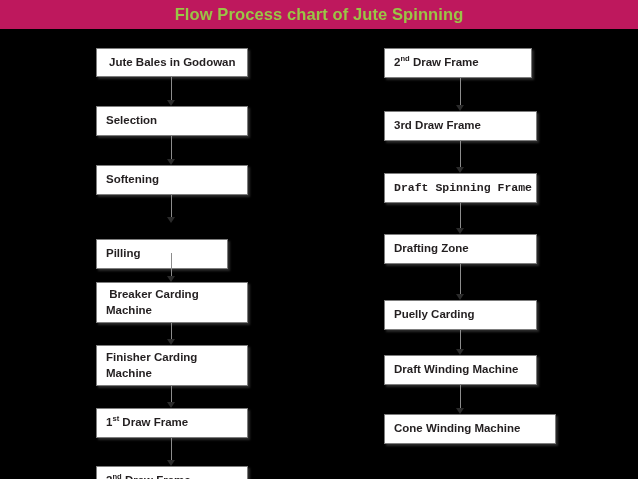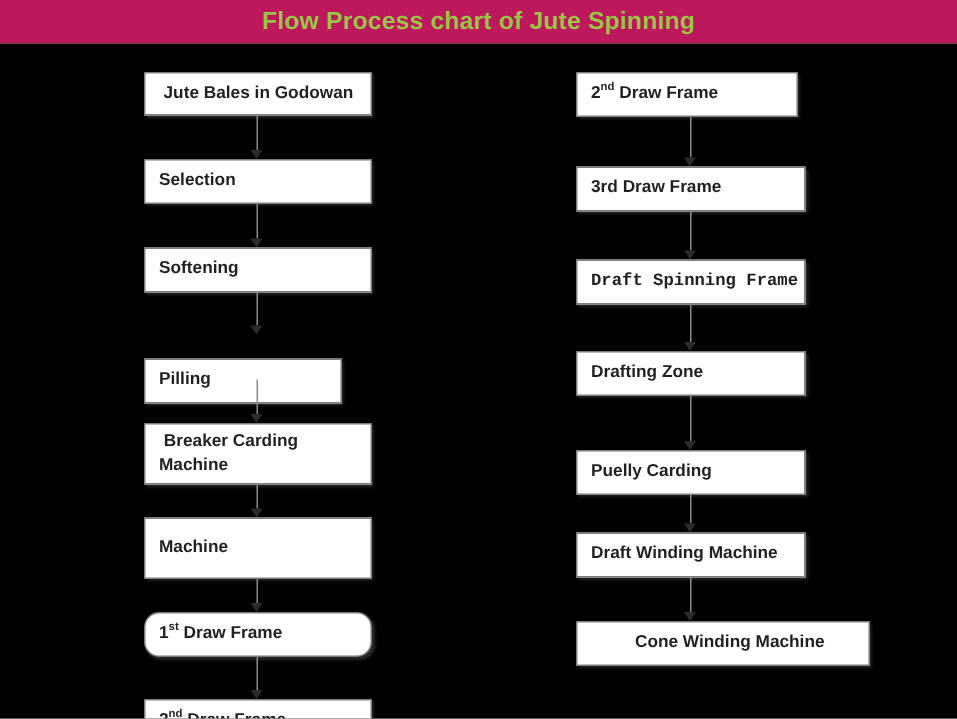--- a/index.html
+++ b/index.html
@@ -144,29 +144,30 @@
     <span class="line"> Breaker Carding</span>
     <span class="line">Machine</span>
   </div>
 
   <div class="connector" style="left:166px; top:294px; height:22px;">
     <span class="stem" style="height:16px;"></span>
       <span class="head"></span>
   </div>
 
   <div class="flow-box" style="left:96px; top:316px; width:152px; height:41px;">
+    <span class="line">Finisher Carding</span>
     <span class="line">Machine</span>
   </div>
 
   <div class="connector" style="left:166px; top:357px; height:22px;">
     <span class="stem" style="height:16px;"></span>
       <span class="head"></span>
   </div>
 
-  <div class="flow-box" style="left:96px; top:379px; width:152px; height:30px;border-radius:10px;">
+  <div class="flow-box" style="left:96px; top:379px; width:152px; height:30px;">
     <span class="line"><span>1</span><sup>st</sup><span> Draw Frame</span></span>
   </div>
 
   <div class="connector" style="left:166px; top:409px; height:28px;">
     <span class="stem" style="height:22px;"></span>
       <span class="head"></span>
   </div>
 
   <div class="flow-box" style="left:96px; top:437px; width:152px; height:30px;">
     <span class="line"><span>2</span><sup>nd</sup><span> Draw Frame</span></span>
@@ -219,17 +220,17 @@
 
   <div class="flow-box" style="left:384px; top:326px; width:153px; height:30px;">
     <span class="line">Draft Winding Machine</span>
   </div>
 
   <div class="connector" style="left:455px; top:356px; height:29px;">
     <span class="stem" style="height:23px;"></span>
       <span class="head"></span>
   </div>
 
-  <div class="flow-box" style="left:384px; top:385px; width:196px; height:30px;align-items:center;">
+  <div class="flow-box" style="left:384px; top:385px; width:172px; height:30px;">
     <span class="line">Cone Winding Machine</span>
   </div>
 
 </div>
 
 </body></html>

